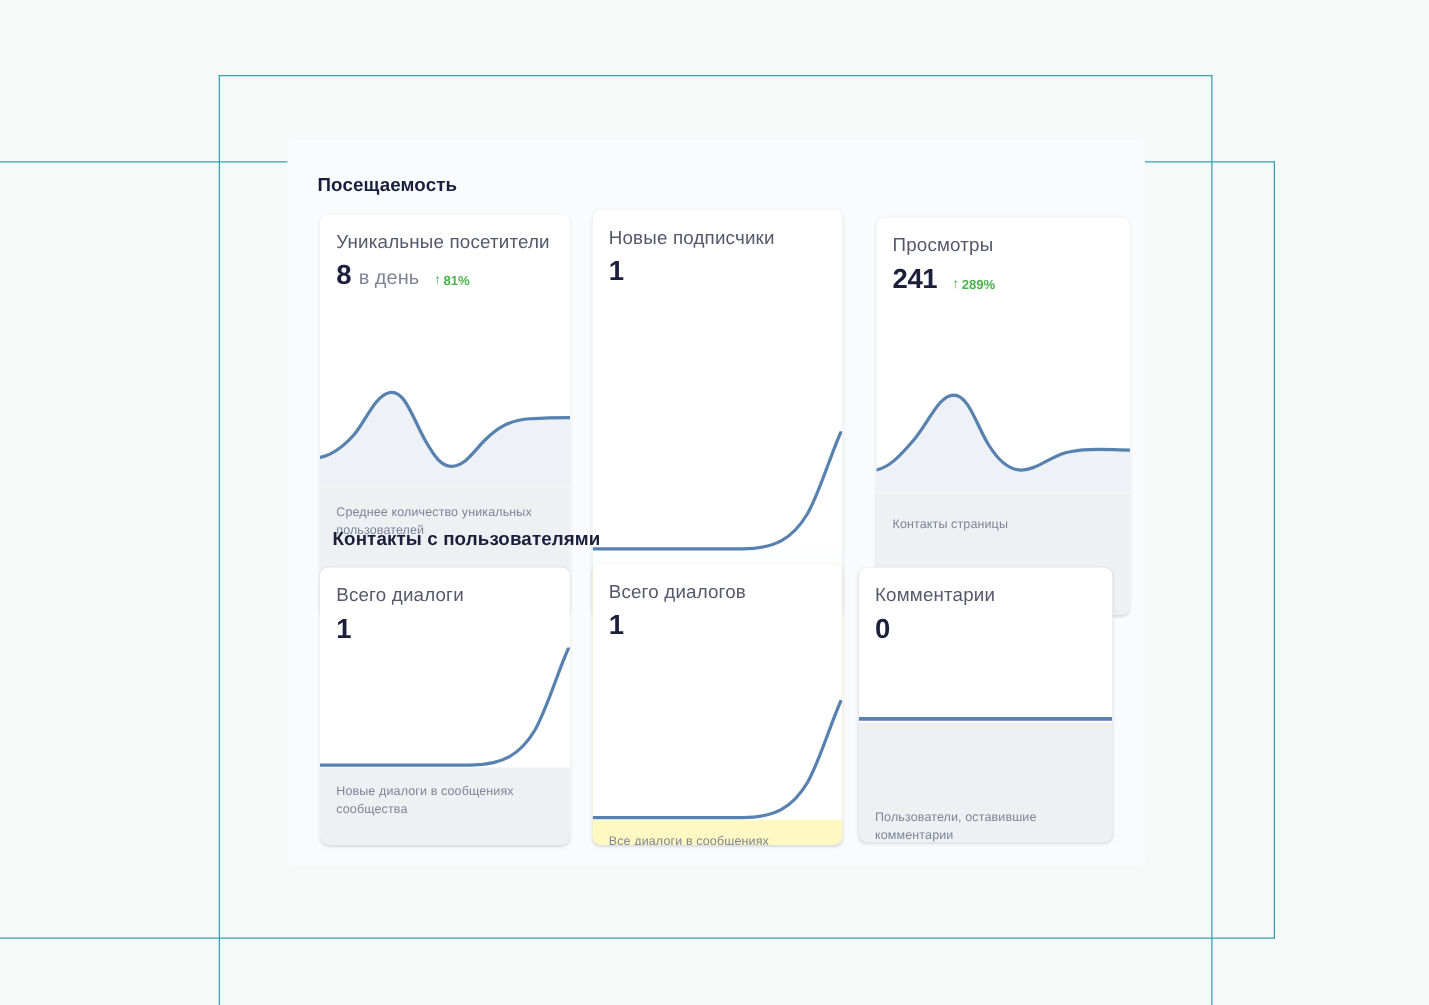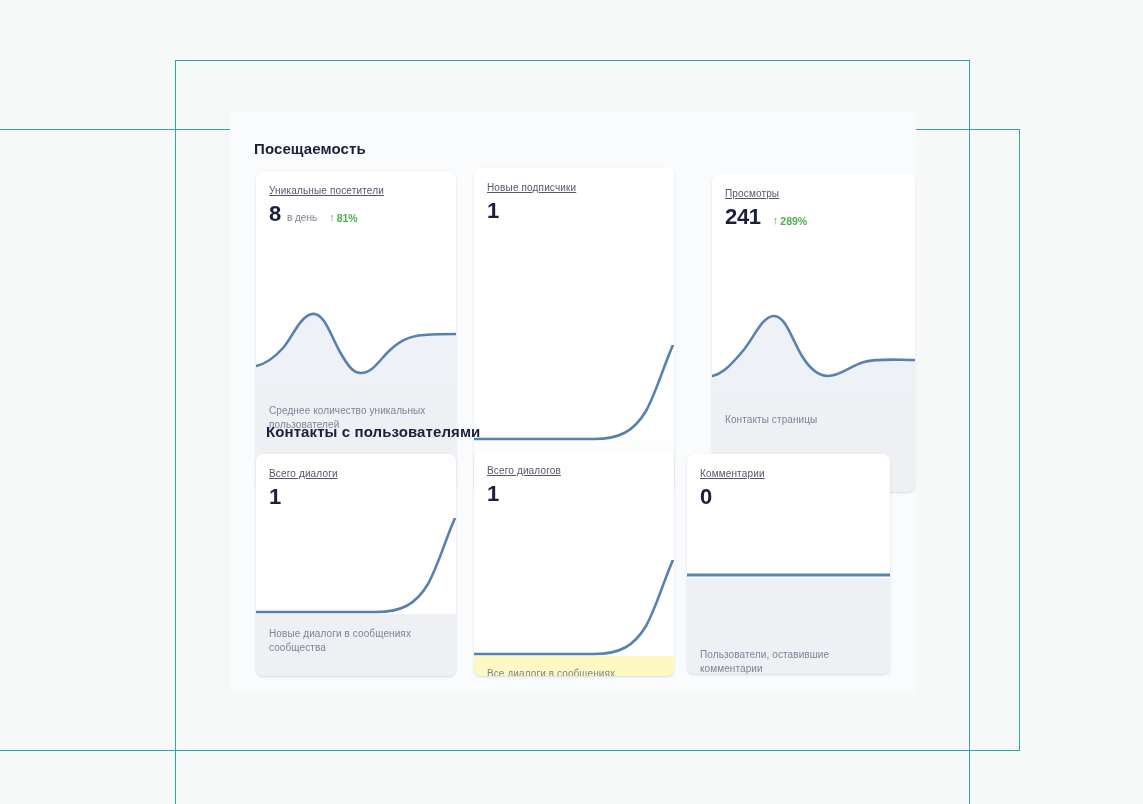--- a/index.html
+++ b/index.html
@@ -67,40 +67,39 @@
     background: #ffffff;
     overflow: hidden;
   }
   .card-head {
     position: absolute;
     left: 13px;
     top: 14px;
     right: 10px;
   }
   .card-label {
-    font-size: 10px;
+    font-size: 15px;
     color: #55586b;
     letter-spacing: .15px;
     white-space: nowrap;
-    text-decoration: underline;
   }
   .card-valrow {
     margin-top: 5px;
     display: flex;
     align-items: baseline;
     white-space: nowrap;
   }
   .card-value {
     font-size: 22px;
     font-weight: bold;
     color: #1b1f3b;
     letter-spacing: -.3px;
   }
   .card-unit {
-    font-size: 10px;
+    font-size: 16px;
     color: #7f8496;
     margin-left: 6px;
   }
   .card-delta {
     font-size: 10.5px;
     font-weight: bold;
     color: #4bb34b;
     margin-left: 12px;
     display: inline-flex;
     align-items: center;
@@ -127,21 +126,21 @@
 
   
   #card-visitors   { left: 26px;  top: 59px;  width: 200px; height: 321px; }
   #card-visitors   .card-white { height: 219px; }
   #card-visitors   .card-foot  { top: 233px; }
 
   #card-subs       { left: 244px; top: 56px;  width: 200px; height: 324px; background:#fcfdfd; }
   #card-subs       .card-white { height: 273px; }
   #card-subs       .card-foot  { top: 285px; }
 
-  #card-views      { left: 482px; top: 62px;  width: 203px; height: 318px; }
+  #card-views      { left: 471px; top: 62px;  width: 203px; height: 318px; }
   #card-views      .card-white { height: 220px; }
   #card-views      .card-foot  { top: 239px; }
 
   
   #card-newdlg     { left: 26px;  top: 342px; width: 200px; height: 222px; }
   #card-newdlg     .card-white { height: 160px; }
   #card-newdlg     .card-foot  { top: 173px; }
 
   #card-alldlg     { left: 244px; top: 339px; width: 200px; height: 225px; background:#fef9c3; }
   #card-alldlg     .card-white { height: 205px; }

